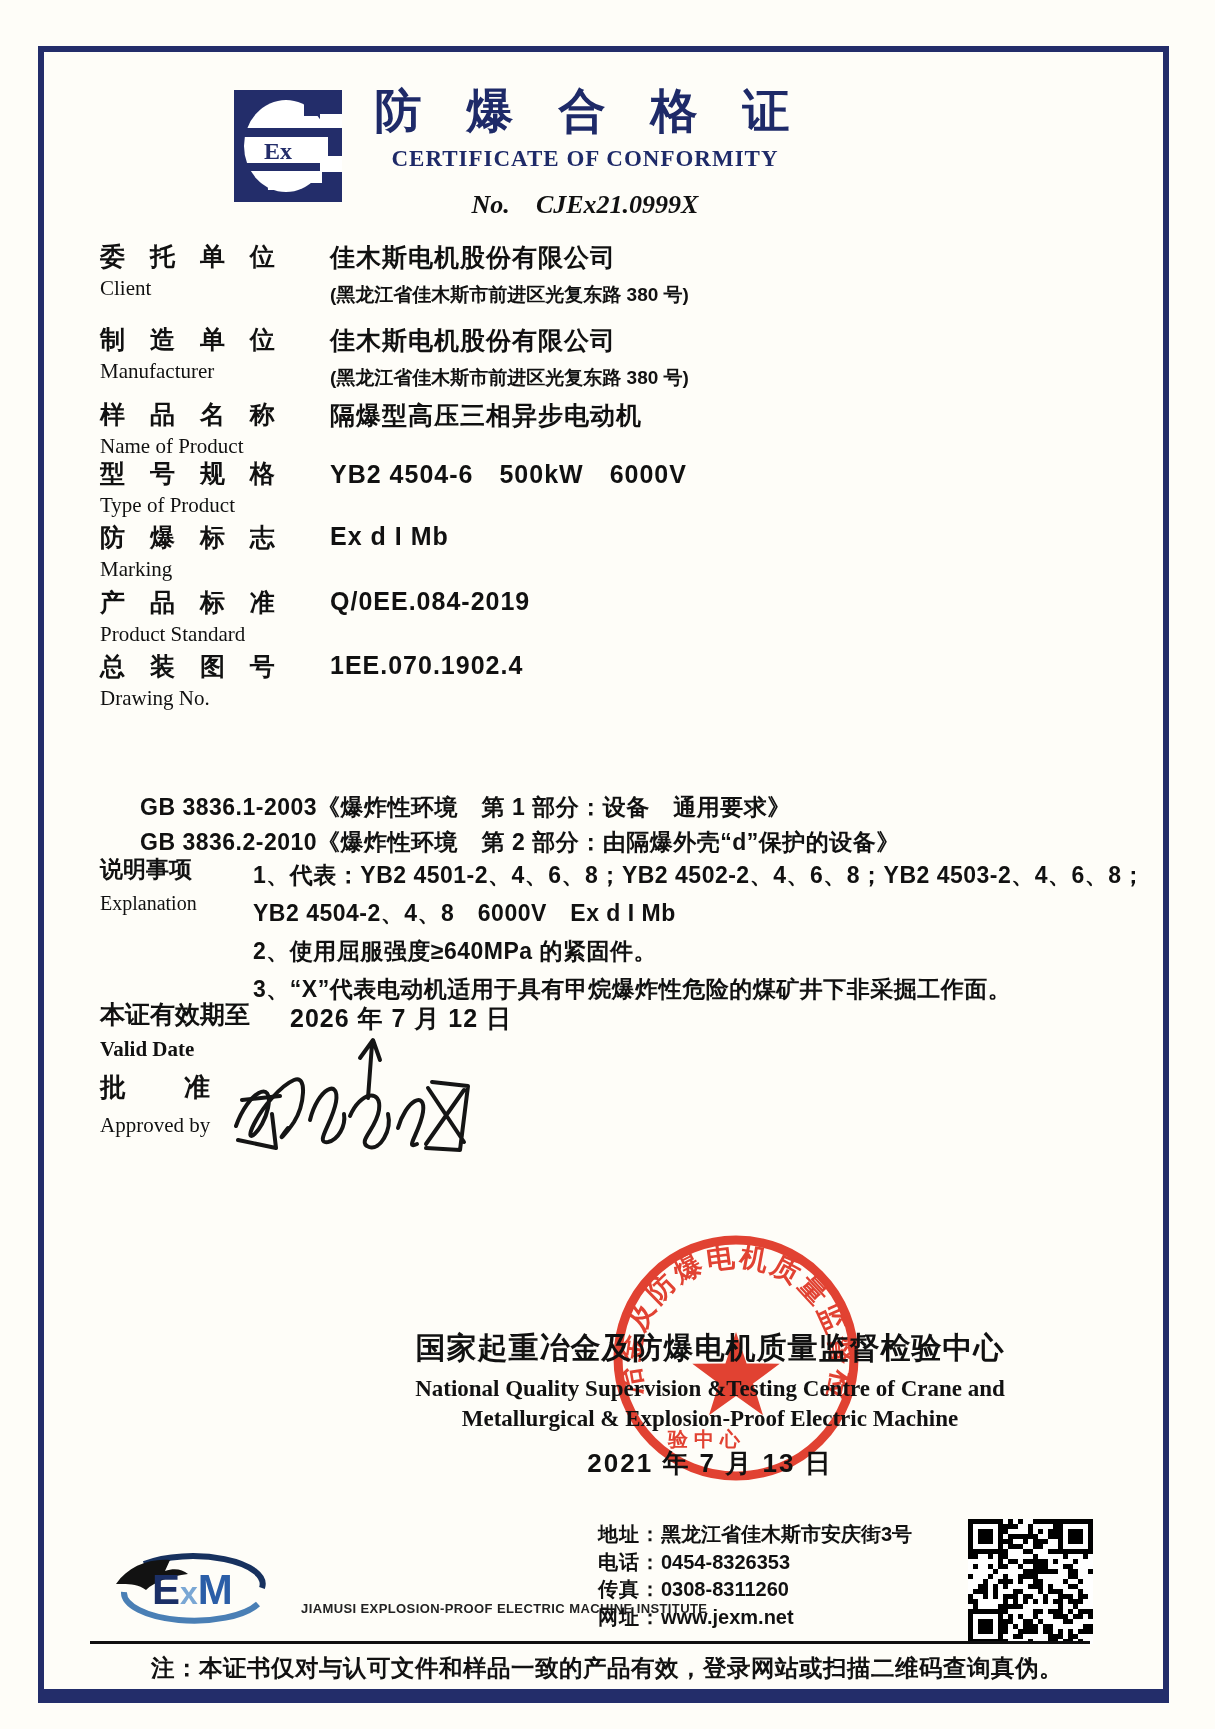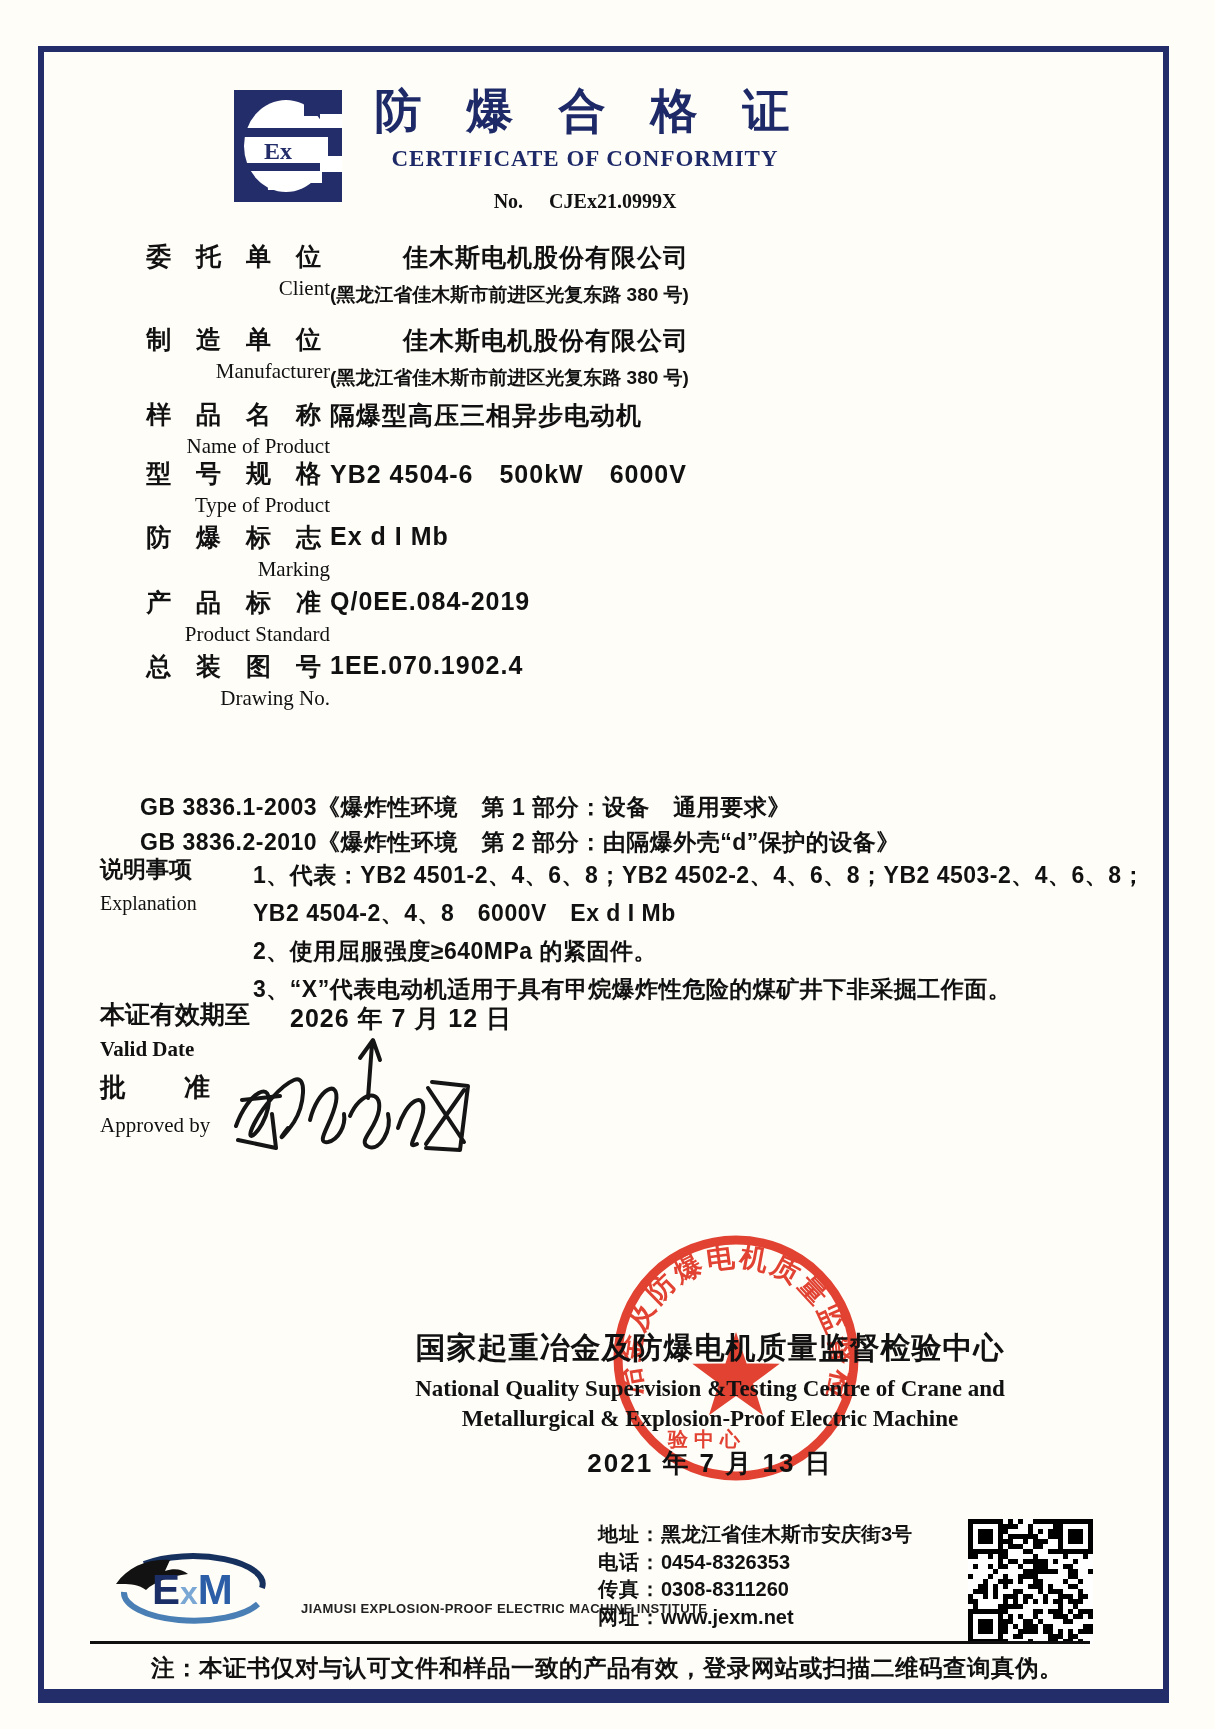--- a/index.html
+++ b/index.html
@@ -25,25 +25,25 @@
     font-size:47px;font-weight:bold;color:#1e2a68;letter-spacing:16px;
   }
   .title-en{
     position:absolute;left:285px;top:146px;width:600px;text-align:center;
     font-family:"Liberation Serif",serif;
     font-size:23px;font-weight:bold;color:#1e2a68;letter-spacing:1px;
   }
   .cert-no{
     position:absolute;left:285px;top:190px;width:600px;text-align:center;
     font-family:"Liberation Serif",serif;
-    font-size:20px;font-weight:bold;color:#111;
+    font-size:26px;font-weight:bold;color:#111;font-style:italic;
   }
   .cert-no .num{margin-left:26px;}
   
-  .field-row{position:absolute;left:100px;display:flex;text-align:right;}
+  .field-row{position:absolute;left:100px;display:flex;}
   .f-label{width:230px;}
   .f-cn{font-size:25px;font-weight:bold;letter-spacing:9px;white-space:nowrap;}
   .f-en{font-family:"Liberation Serif",serif;font-size:21px;margin-top:3px;}
   .f-value{padding-top:1px;}
   .f-main{font-size:25px;font-weight:bold;letter-spacing:1px;white-space:nowrap;}
   .f-note{font-size:19px;font-weight:600;margin-top:8px;white-space:nowrap;}
   
   .statement{position:absolute;left:100px;top:714px;width:980px;}
   .st-cn{font-size:25px;font-weight:bold;letter-spacing:1px;}
   .st-en{font-family:"Liberation Serif",serif;font-size:20.5px;margin-top:6px;line-height:26px;}

